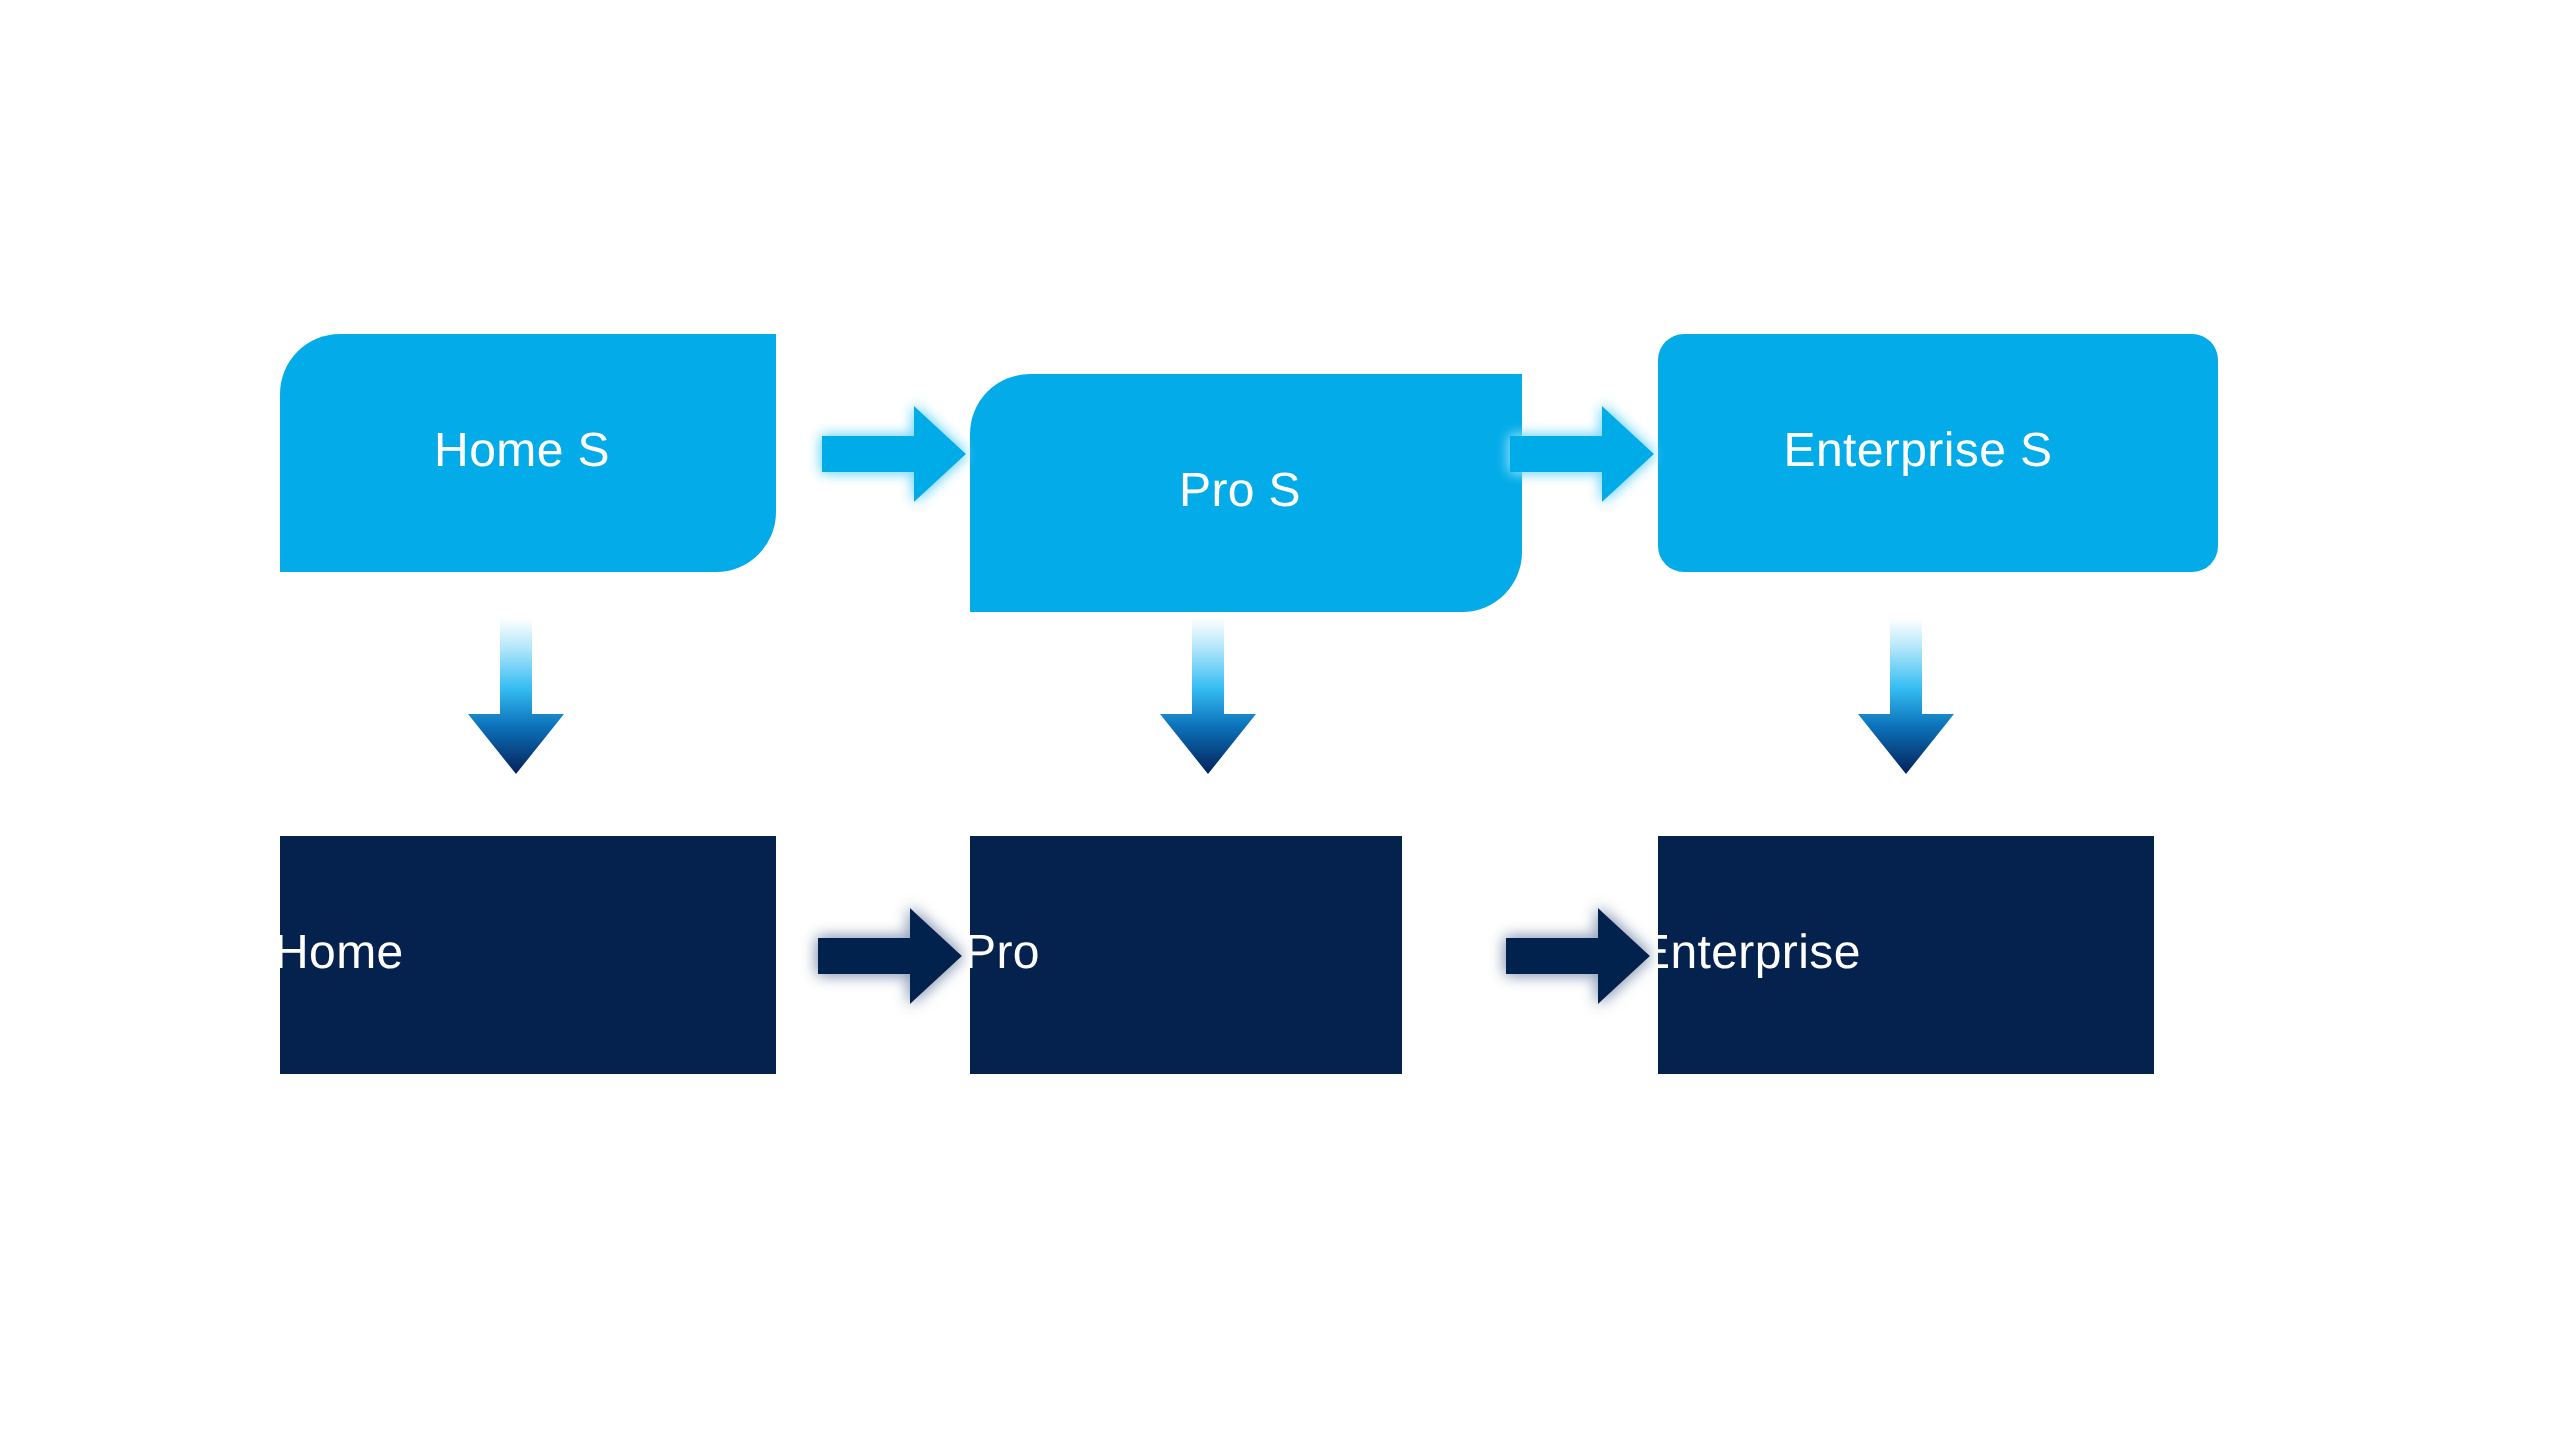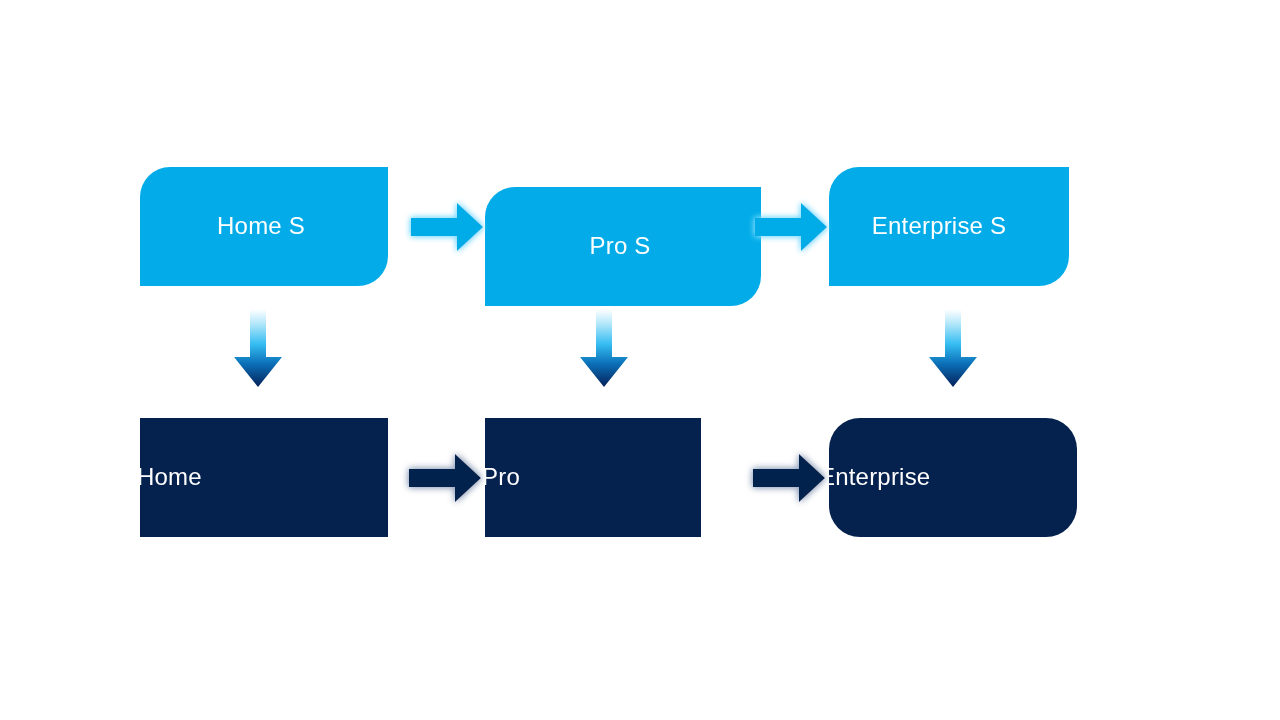--- a/index.html
+++ b/index.html
@@ -76,21 +76,21 @@
 <div id="canvas">
 
   <div class="node node-top" style="left:140px; top:167px; width:248px; height:119px;">
     <span class="node-label shift-left-sm">Home S</span>
   </div>
 
   <div class="node node-top" style="left:485px; top:167px; width:276px; height:119px;margin-top:20px;">
     <span class="node-label shift-left-sm">Pro S</span>
   </div>
 
-  <div class="node node-top" style="left:829px; top:167px; width:240px; height:119px;">
+  <div class="node node-top" style="left:829px; top:167px; width:280px; height:119px;border-radius:13px;">
     <span class="node-label shift-left-md">Enterprise S</span>
   </div>
 
   <div class="arrow" style="left:409px; top:201px; width:76px; height:52px;">
     <svg width="76" height="52" viewBox="0 0 76 52" aria-hidden="true">
       <defs>
         <filter id="glowCyan1" x="-60%" y="-60%" width="220%" height="220%">
           <feGaussianBlur in="SourceAlpha" stdDeviation="3.2" result="b"></feGaussianBlur>
           <feFlood flood-color="#7FDBFF" flood-opacity="0.95" result="c"></feFlood>
           <feComposite in="c" in2="b" operator="in" result="g"></feComposite>
@@ -169,21 +169,21 @@
   </div>
 
   <div class="node node-bottom" style="left:140px; top:418px; width:248px; height:119px;">
     <span class="node-label shift-left-sm">Home</span>
   </div>
 
   <div class="node node-bottom" style="left:485px; top:418px; width:216px; height:119px;">
     <span class="node-label shift-left-sm">Pro</span>
   </div>
 
-  <div class="node node-bottom" style="left:829px; top:418px; width:248px; height:119px;border-radius:31px;">
+  <div class="node node-bottom" style="left:829px; top:418px; width:248px; height:119px;">
     <span class="node-label shift-left-md">Enterprise</span>
   </div>
 
   <div class="arrow" style="left:405px; top:452px; width:80px; height:52px;">
     <svg width="80" height="52" viewBox="0 0 80 52" aria-hidden="true">
       <defs>
         <filter id="glowNavy1" x="-60%" y="-60%" width="220%" height="220%">
           <feGaussianBlur in="SourceAlpha" stdDeviation="3.6" result="b"></feGaussianBlur>
           <feFlood flood-color="#93A2BC" flood-opacity="0.9" result="c"></feFlood>
           <feComposite in="c" in2="b" operator="in" result="g"></feComposite>

